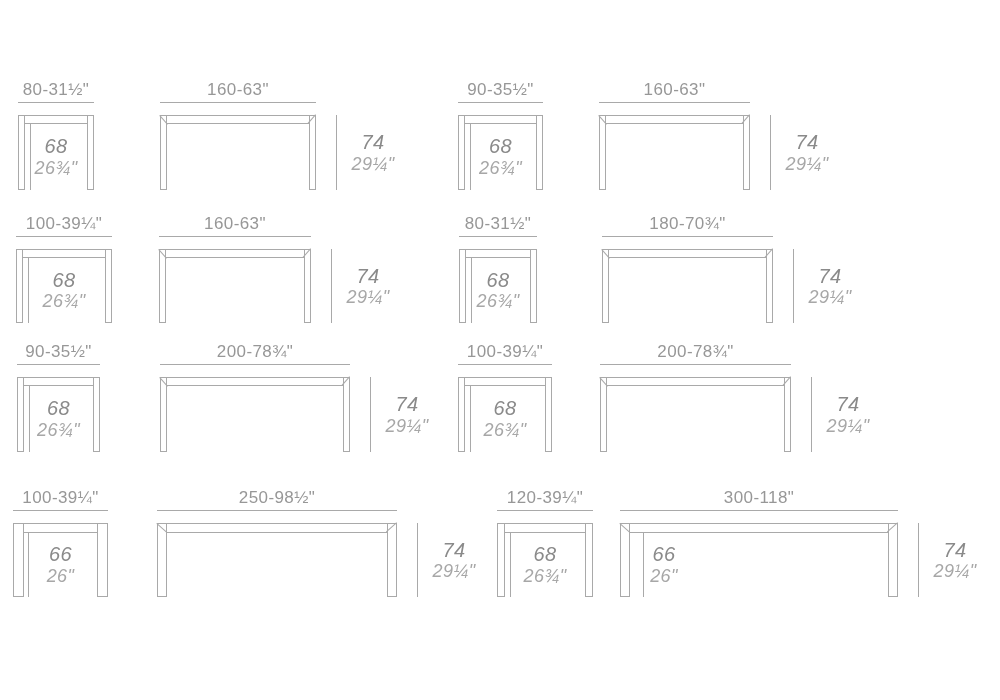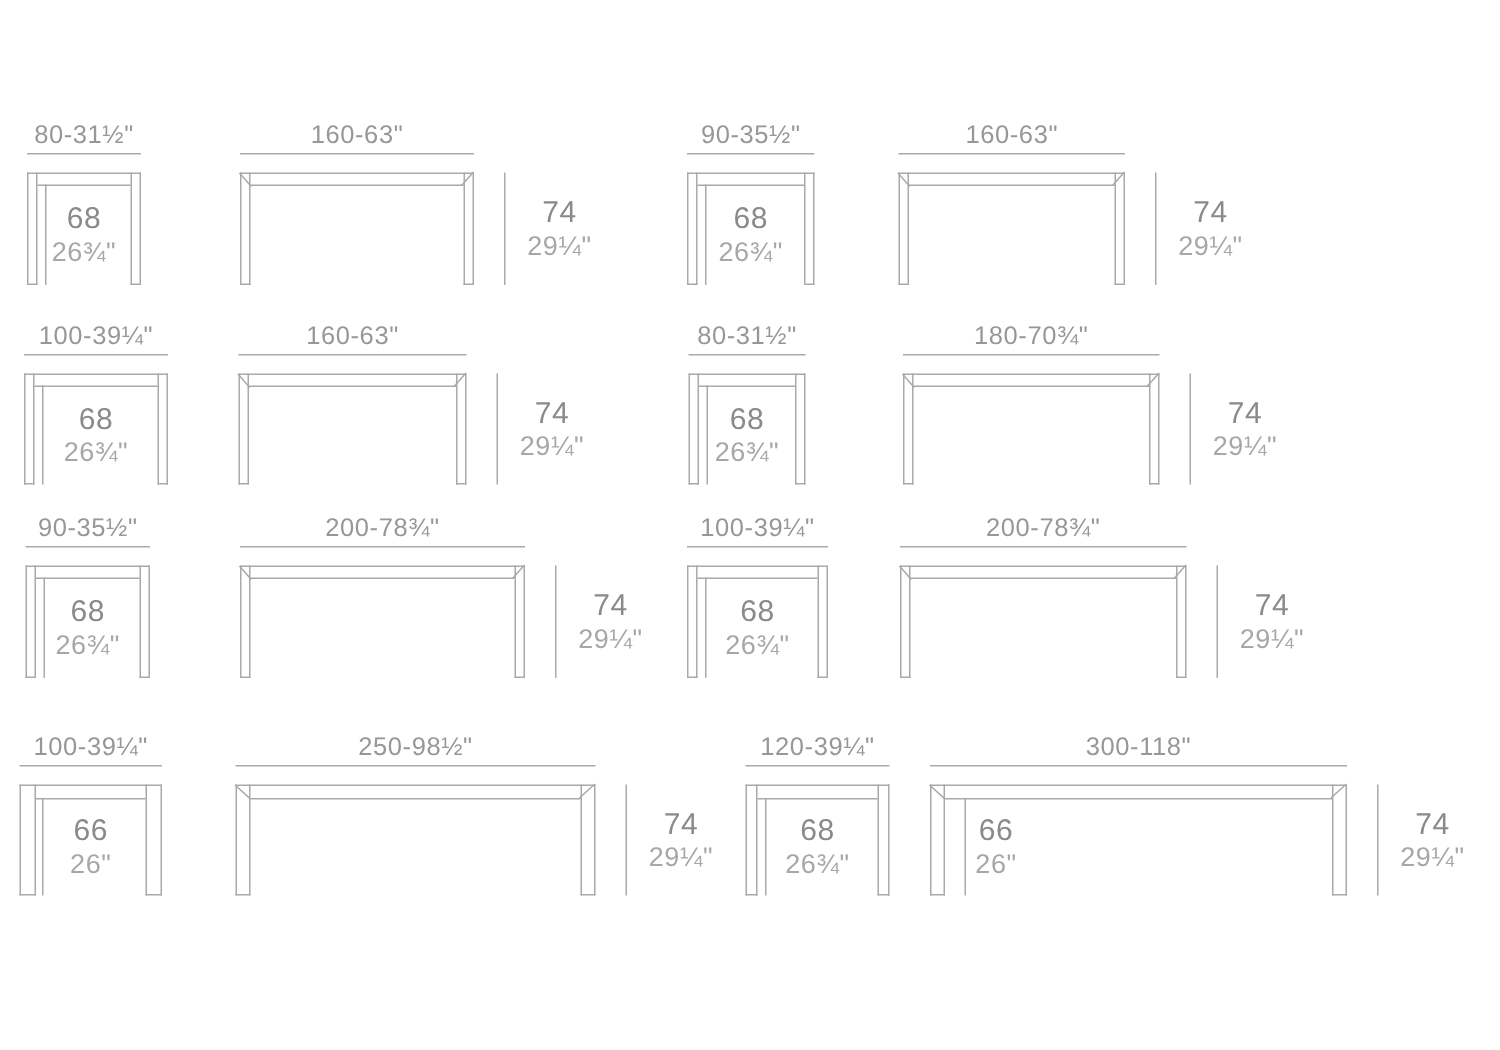--- a/index.html
+++ b/index.html
@@ -18,21 +18,21 @@
   .wline{position:absolute;left:0;right:0;top:-13px;border-top:1px solid var(--line);}
   .topline{position:absolute;left:0;right:0;top:0;border-top:1px solid var(--line);}
   .apron{position:absolute;border-top:1px solid var(--line);}
   .leg{position:absolute;top:0;bottom:0;border-left:1px solid var(--line);
        border-right:1px solid var(--line);border-bottom:1px solid var(--line);}
   .leg-l{left:0;} .leg-r{right:0;}
   .miter{position:absolute;top:0;height:0;border-top:1px solid var(--line);transform-origin:0 0;}
   .miter-l{left:0;} .miter-r{left:100%;}
   .refline{position:absolute;bottom:0;border-left:1px solid var(--line);}
   .hlabel{display:flex;flex-direction:column;align-items:center;justify-content:center;
-          line-height:1.12;white-space:nowrap;}
+          line-height:1.12;white-space:nowrap;font-style:italic;}
   .hlabel .cm{font-size:20px;font-weight:300;color:var(--cm);letter-spacing:.4px;}
   .hlabel .in{font-size:18px;font-weight:300;color:var(--in);letter-spacing:.4px;}
   .hlabel-inside{position:absolute;bottom:0;}
   .hline-right{position:absolute;left:calc(100% + 20px);top:0;bottom:0;
                border-left:1px solid var(--line);}
   .hlabel-right{position:absolute;left:calc(100% + 28px);top:0;bottom:0;width:58px;}
 </style>
 </head>
 <body>
 

